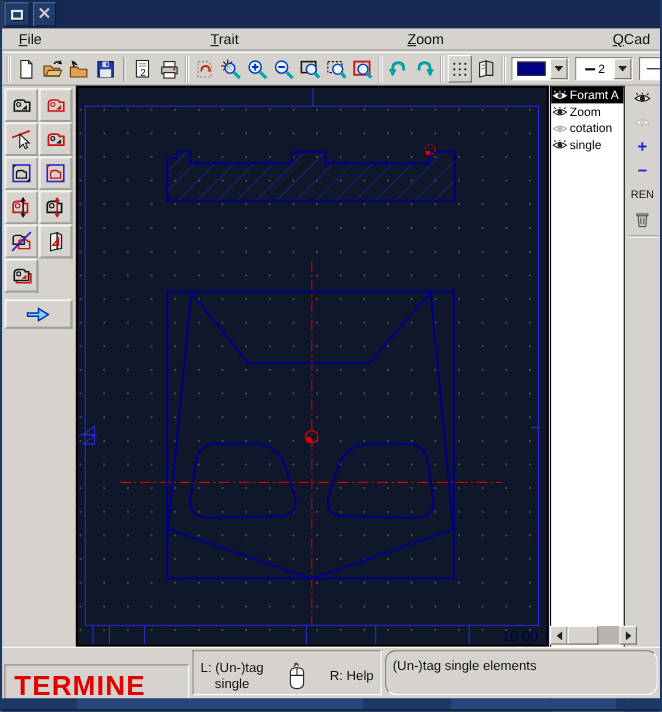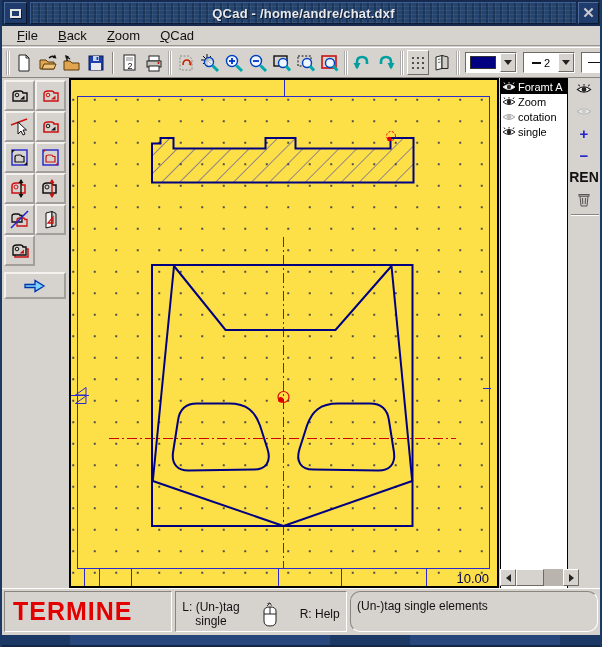--- a/index.html
+++ b/index.html
@@ -36,21 +36,21 @@
   .close-btn{
     width:21px; height:22px; margin:2px 3px 2px 1px; background:#1f3c6c;
     border-top:1px solid #4d6fa0; border-left:1px solid #4d6fa0;
     border-right:1px solid #0a1830; border-bottom:1px solid #0a1830;
     color:#c9c9cf; font-weight:bold; font-size:15px; line-height:20px; text-align:center;
   }
   
   .menubar{
     position:absolute; top:26px; left:0; width:598px; height:20px;
     background:#d6d3ce; border-bottom:1px solid #9a968f;
-    display:flex; align-items:center; padding-left:6px; gap:2px;
+    display:flex; align-items:center; padding-left:6px; gap:2px;justify-content:space-between;
   }
   .menu-item{ display:inline-block; font-size:13px; color:#111; padding:2px 9px; }
   .menu-item::first-letter{ text-decoration:underline; }
   
   .toolbar{
     position:absolute; top:47px; left:0; width:598px; height:31px;
     background:#d6d3ce; border-top:1px solid #fff; border-bottom:1px solid #8a867f;
     display:flex; align-items:center; padding-left:2px;
   }
   .tb-handle{ width:7px; height:24px; margin:0 2px;
@@ -72,85 +72,82 @@
   .main{ position:absolute; top:78px; left:0; width:598px; height:510px; background:#d6d3ce; }
   .left-tools{ position:absolute; left:0; top:0; width:67px; height:510px; padding:2px 0 0 2px; }
   .tool-btn{
     float:left; width:31px; height:31px; background:#d6d3ce;
     border:2px outset #f4f2ee; display:flex; align-items:center; justify-content:center;
   }
   .tool-btn.wide{ width:62px; height:27px; margin-top:6px; }
   
   .canvas{
     position:absolute; left:67px; top:0; width:430px; height:510px;
-    border:2px solid #000; background:#fde047;
+    border:2px solid #000; background:#0f172a;
   }
   .canvas-inner{
     position:absolute; inset:0; overflow:hidden;
     background-image:radial-gradient(circle, #4a4a4a 0.8px, transparent 1px);
     background-size:21.5px 21.5px; background-position:13px 9px;
   }
   .canvas-inner svg{ position:absolute; left:0; top:0; }
   
   .layer-panel{ position:absolute; left:497px; top:0; width:101px; height:510px; background:#d6d3ce; }
   .layer-list{
     position:absolute; left:1px; top:0; width:68px; height:589px;
     background:#fff; border:1px solid #000; overflow:hidden;
   }
   .layer-row{ display:flex; align-items:center; height:15px; gap:2px; padding-left:1px;
     font-size:11px; color:#000; white-space:nowrap; }
   .layer-row.selected{ background:#000; color:#fff; }
   .layer-strip{ position:absolute; left:71px; top:0; width:30px; height:490px; }
   .strip-btn{ width:28px; height:22px; display:flex; align-items:center; justify-content:center;
     font-size:10px; background:#d6d3ce; }
   .strip-btn.blue{ color:#2222cc; font-weight:bold; font-size:15px; }
-  .strip-btn.ren{ font-size:14px; font-weight:bold; color:#111; }
+  .strip-btn.ren{ font-size:10px; font-weight:normal; color:#111; }
   .strip-rule{ border-top:1px solid #8a867f; border-bottom:1px solid #fff; margin:4px 1px; }
   .hscroll{ position:absolute; left:1px; top:491px; width:79px; height:17px; display:flex; }
   .sb-btn{ width:16px; height:17px; background:#d6d3ce; border:1px solid; border-color:#fff #6f6b64 #6f6b64 #fff;
     display:flex; align-items:center; justify-content:center; }
   .sb-track{ flex:1; background:#b9b5ae; position:relative; }
   .sb-thumb{ position:absolute; left:0; top:0; width:28px; height:17px; background:#d6d3ce;
     border:1px solid; border-color:#fff #6f6b64 #6f6b64 #fff; }
   .tri-l{ width:0;height:0;border-top:4px solid transparent;border-bottom:4px solid transparent;border-right:5px solid #222; }
   .tri-r{ width:0;height:0;border-top:4px solid transparent;border-bottom:4px solid transparent;border-left:5px solid #222; }
   
   .statusbar{ position:absolute; top:588px; left:0; width:598px; height:47px; background:#d6d3ce;
     border-top:1px solid #fff; display:flex; padding:2px; gap:3px; }
   .st-panel{ border:1px solid; border-color:#8a867f #fff #fff #8a867f; height:41px; }
-  .st-1{ width:168px; display:flex; align-items:center; padding-left:8px; }
+  .st-1{ width:168px; display:flex; align-items:center; padding-left:8px;margin-top:13px; }
   .st-2{ width:172px; display:flex; align-items:center; justify-content:center; gap:20px; padding-top:4px; }
   .st-3{ flex:1; padding:4px 16px 0 6px;border-radius:10px; }
   .termine{ color:#e30000; font-size:25px; font-weight:bold; letter-spacing:1px; }
   .hint{ font-size:12px; color:#111; line-height:14px; }
   .hint .l2{ text-align:center; }
   
   .bottombar{ position:absolute; top:635px; left:-2px; width:602px; height:12px; background:#1c3864;
     background-image:linear-gradient(0deg, #12254a 0 2px, transparent 2px),
       linear-gradient(90deg, #1c3864 0 70px, #27477c 70px 330px, #1c3864 330px 410px, #27477c 410px 560px, #1c3864 560px);
   }
 </style>
 </head>
 <body>
 
 <div class="window">
 
   <div class="titlebar">
     <div class="win-menu-btn">
       <div class="win-menu-glyph"></div>
     </div>
-    <div class="title-area">
-      <span class="title-text">QCad -  /home/andre/chat.dxf</span>
-    </div>
     <div class="close-btn">✕</div>
   </div>
 
   <div class="menubar">
     <span class="menu-item">File</span>
-    <span class="menu-item">Back</span>
+    <span class="menu-item">Trait</span>
     <span class="menu-item">Zoom</span>
     <span class="menu-item">QCad</span>
   </div>
 
   <div class="toolbar">
     <div class="tb-handle"></div>
 
     <div class="tb-btn">
       <svg width="20" height="20">
         <path d="M5,2 H12 L15,5 V18 H5 Z" fill="#fff" stroke="#222"></path>

